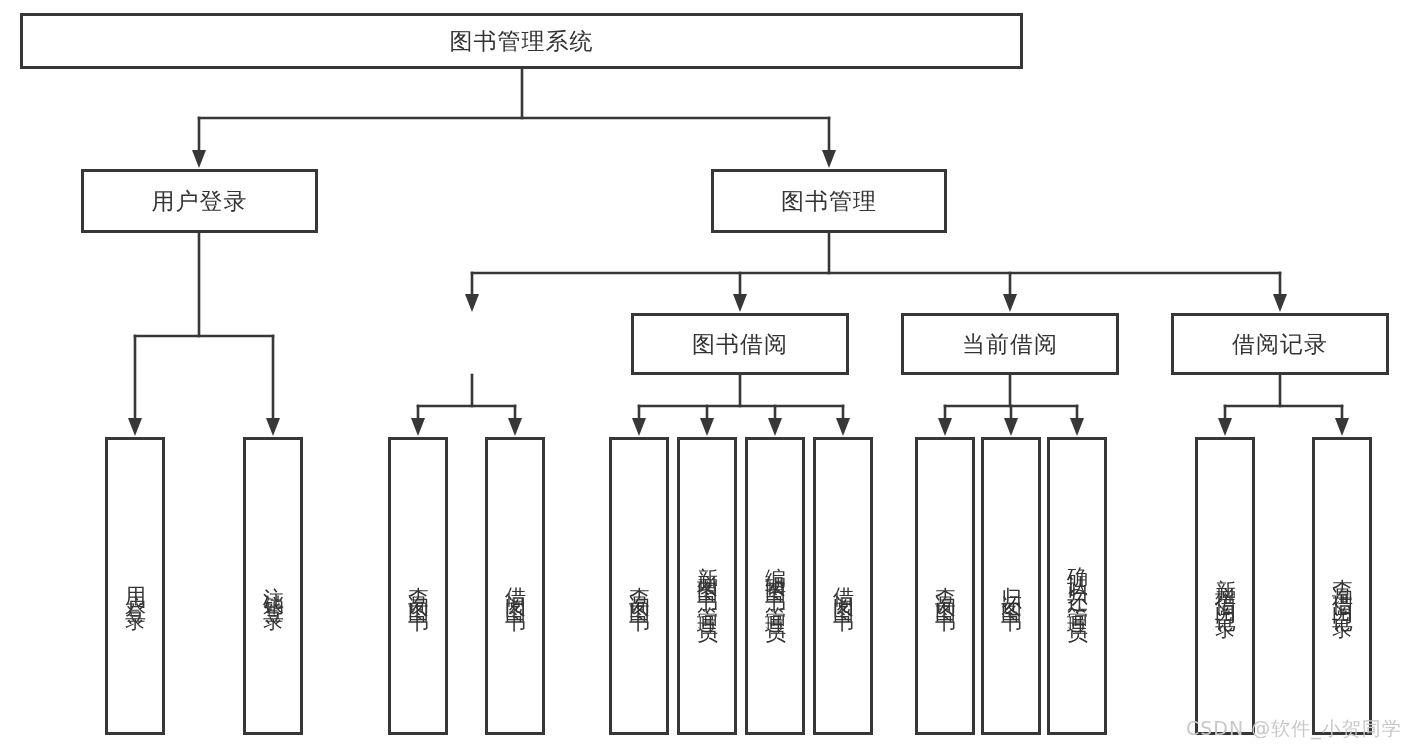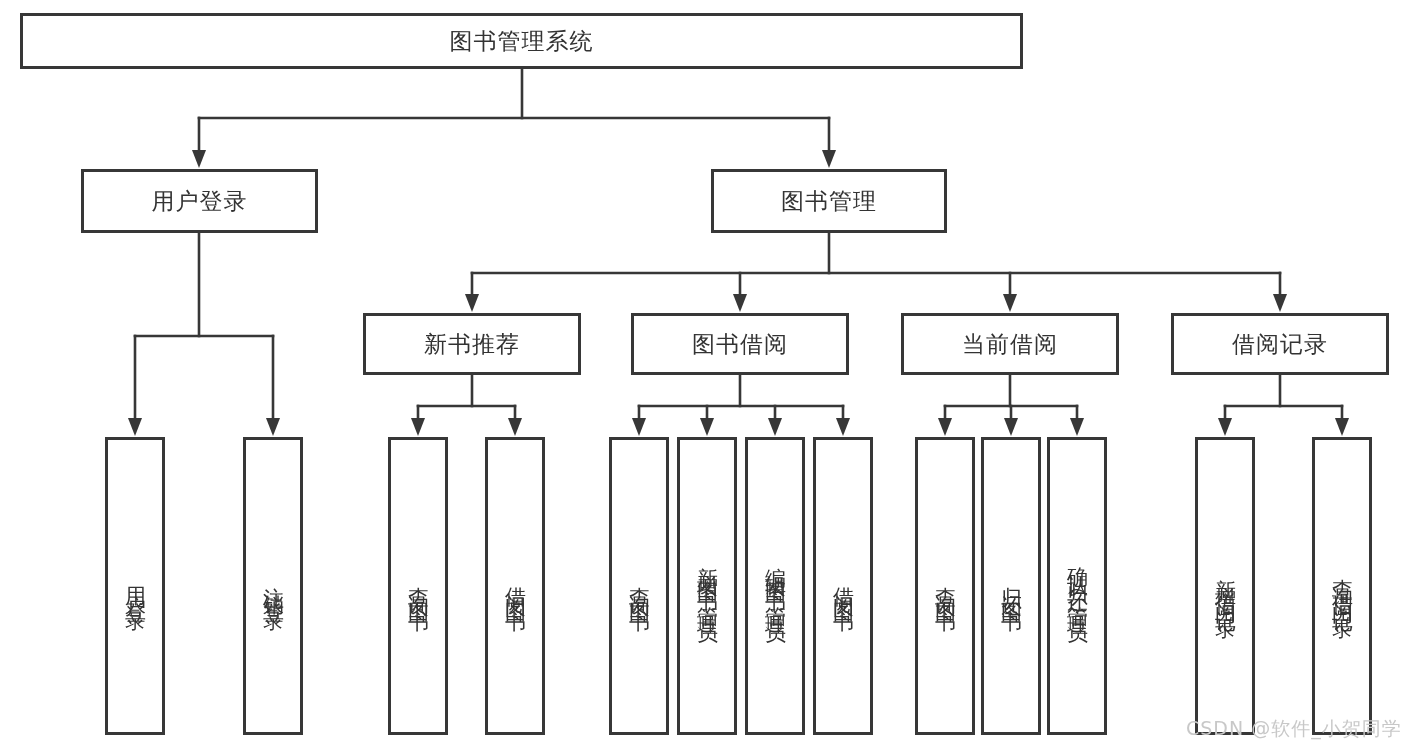--- a/index.html
+++ b/index.html
@@ -149,21 +149,20 @@
       <line x1="1342" y1="406" x2="1342" y2="420"></line>
       <polygon points="1335,418 1349,418 1342,436"></polygon>
     </g>
   </svg>
 
   <div class="node h" style="left:20px;top:13px;width:1003px;height:56px">图书管理系统</div>
 
   <div class="node h" style="left:81px;top:169px;width:237px;height:64px">用户登录</div>
   <div class="node h" style="left:711px;top:169px;width:236px;height:64px">图书管理</div>
 
-  <div class="node h" style="left:363px;top:313px;width:218px;height:62px">新书推荐</div>
   <div class="node h" style="left:901px;top:313px;width:218px;height:62px">当前借阅</div>
   <div class="node h" style="left:631px;top:313px;width:218px;height:62px">图书借阅</div>
   <div class="node h" style="left:1171px;top:313px;width:218px;height:62px">借阅记录</div>
 
   <div class="node v" style="left:105px;top:437px;width:60px;height:298px">用户登录</div>
   <div class="node v" style="left:243px;top:437px;width:60px;height:298px">注销登录</div>
 
   <div class="node v" style="left:388px;top:437px;width:60px;height:298px">查询图书</div>
   <div class="node v" style="left:485px;top:437px;width:60px;height:298px">借阅图书</div>
 

